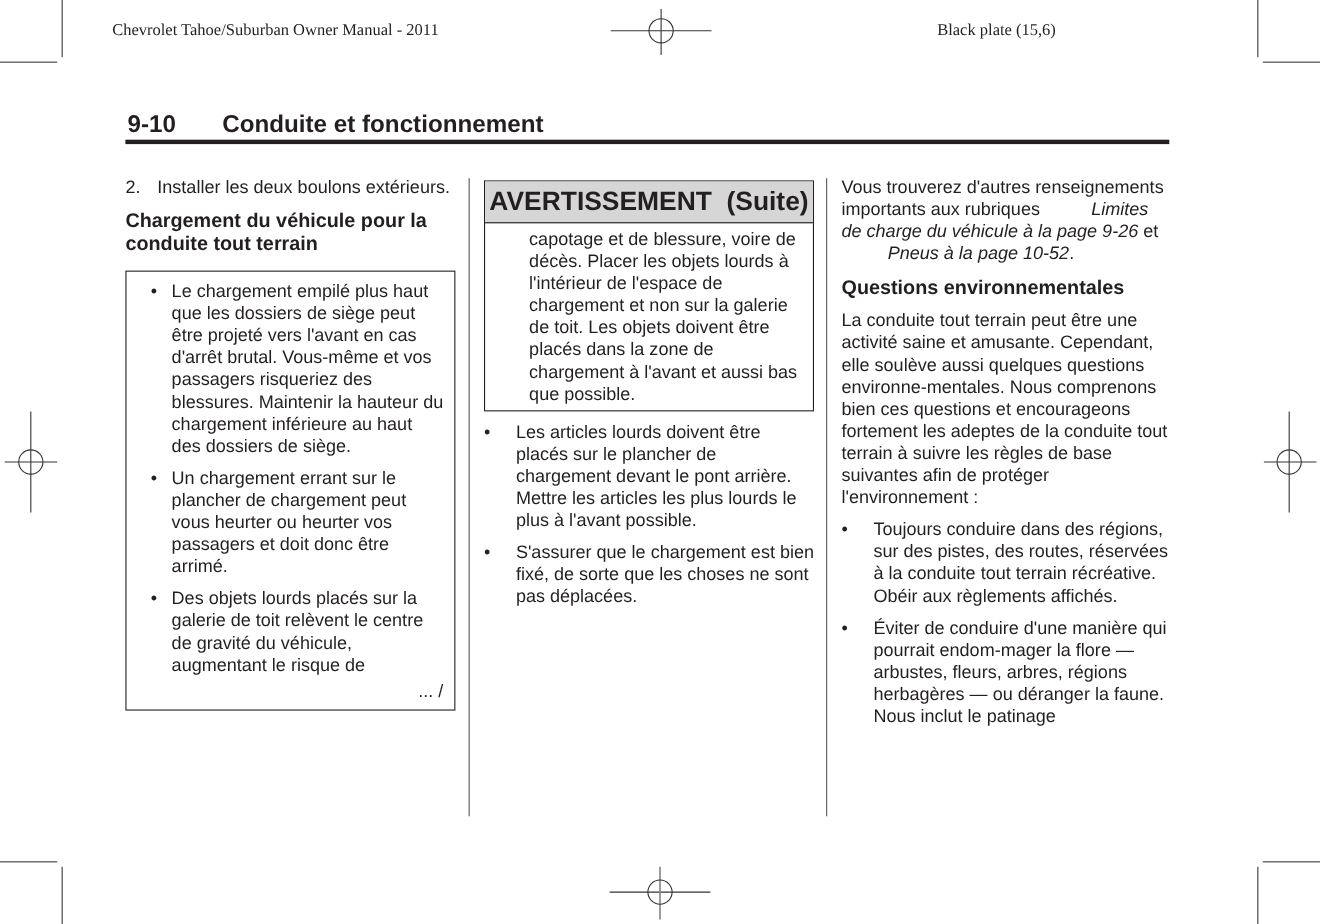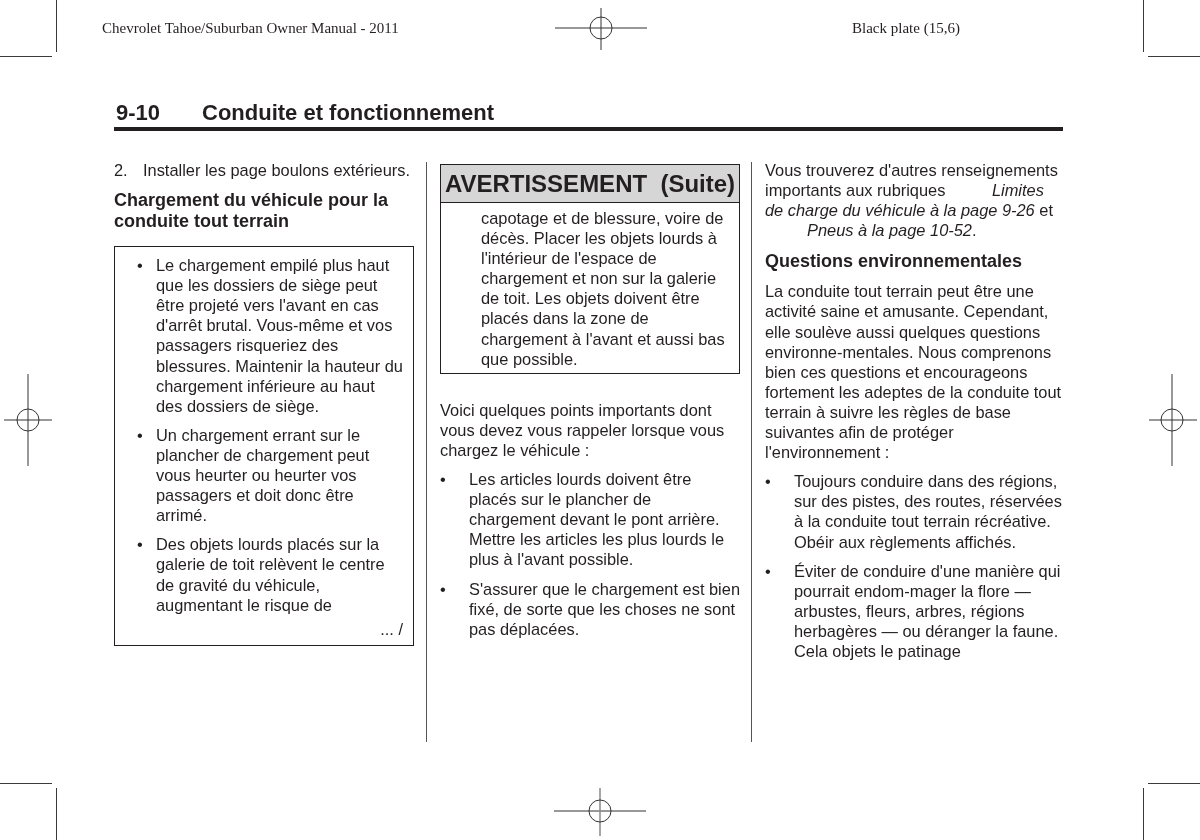--- a/index.html
+++ b/index.html
@@ -72,21 +72,21 @@
   <span class="num">9-10</span><span>Conduite et fonctionnement</span>
 </div>
 <div class="page-rule"></div>
 
 <div class="col-divider" style="left:426px;"></div>
 <div class="col-divider" style="left:751px;"></div>
 
 <div class="col" id="col1">
   <div class="numbered">
     <span class="n">2.</span>
-    <span>Installer les page boulons extérieurs.</span>
+    <span>Installer les deux boulons extérieurs.</span>
   </div>
   <p class="h2">Chargement du véhicule pour la conduite tout terrain</p>
   <div class="warn">
     <div class="warn-body">
       <div class="b-item">
         <span class="dot">•</span>
         <span>Le chargement empilé plus haut que les dossiers de siège peut être projeté vers l'avant en cas d'arrêt brutal. Vous-même et vos passagers risqueriez des blessures. Maintenir la hauteur du chargement inférieure au haut des dossiers de siège.</span>
       </div>
       <div class="b-item">
         <span class="dot">•</span>
@@ -101,21 +101,20 @@
   </div>
 </div>
 
 <div class="col" id="col2">
   <div class="warn" style="margin-top:4px;">
     <div class="warn-head" style="height:37px;line-height:38px;">
       <span style="white-space:pre;">AVERTISSEMENT  (Suite)</span>
     </div>
     <div class="cont-body">capotage et de blessure, voire de décès. Placer les objets lourds à l'intérieur de l'espace de chargement et non sur la galerie de toit. Les objets doivent être placés dans la zone de chargement à l'avant et aussi bas que possible.</div>
   </div>
-  <p style="margin-top:26px;">Voici quelques points importants dont vous devez vous rappeler lorsque vous chargez le véhicule :</p>
   <div class="b-item2">
     <span class="dot">•</span>
     <span>Les articles lourds doivent être placés sur le plancher de chargement devant le pont arrière. Mettre les articles les plus lourds le plus à l'avant possible.</span>
   </div>
   <div class="b-item2">
     <span class="dot">•</span>
     <span>S'assurer que le chargement est bien fixé, de sorte que les choses ne sont pas déplacées.</span>
   </div>
 </div>
 
@@ -124,15 +123,15 @@
     <span>Vous trouverez d'autres renseignements importants aux rubriques </span><span class="italic">Limites de charge du véhicule à la page 9-26</span><span> et </span><span class="italic">Pneus à la page 10-52</span><span>.</span>
   </p>
   <p class="h2" style="margin-top:11px;">Questions environnementales</p>
   <p style="margin-top:9px;">La conduite tout terrain peut être une activité saine et amusante. Cependant, elle soulève aussi quelques questions environne-mentales. Nous comprenons bien ces questions et encourageons fortement les adeptes de la conduite tout terrain à suivre les règles de base suivantes afin de protéger l'environnement :</p>
   <div class="b-item2">
     <span class="dot">•</span>
     <span>Toujours conduire dans des régions, sur des pistes, des routes, réservées à la conduite tout terrain récréative. Obéir aux règlements affichés.</span>
   </div>
   <div class="b-item2">
     <span class="dot">•</span>
-    <span>Éviter de conduire d'une manière qui pourrait endom-mager la flore — arbustes, fleurs, arbres, régions herbagères — ou déranger la faune. Cela objets le patinage</span>
+    <span>Éviter de conduire d'une manière qui pourrait endom-mager la flore — arbustes, fleurs, arbres, régions herbagères — ou déranger la faune. Nous inclut le patinage</span>
   </div>
 </div>
 
 </body></html>

